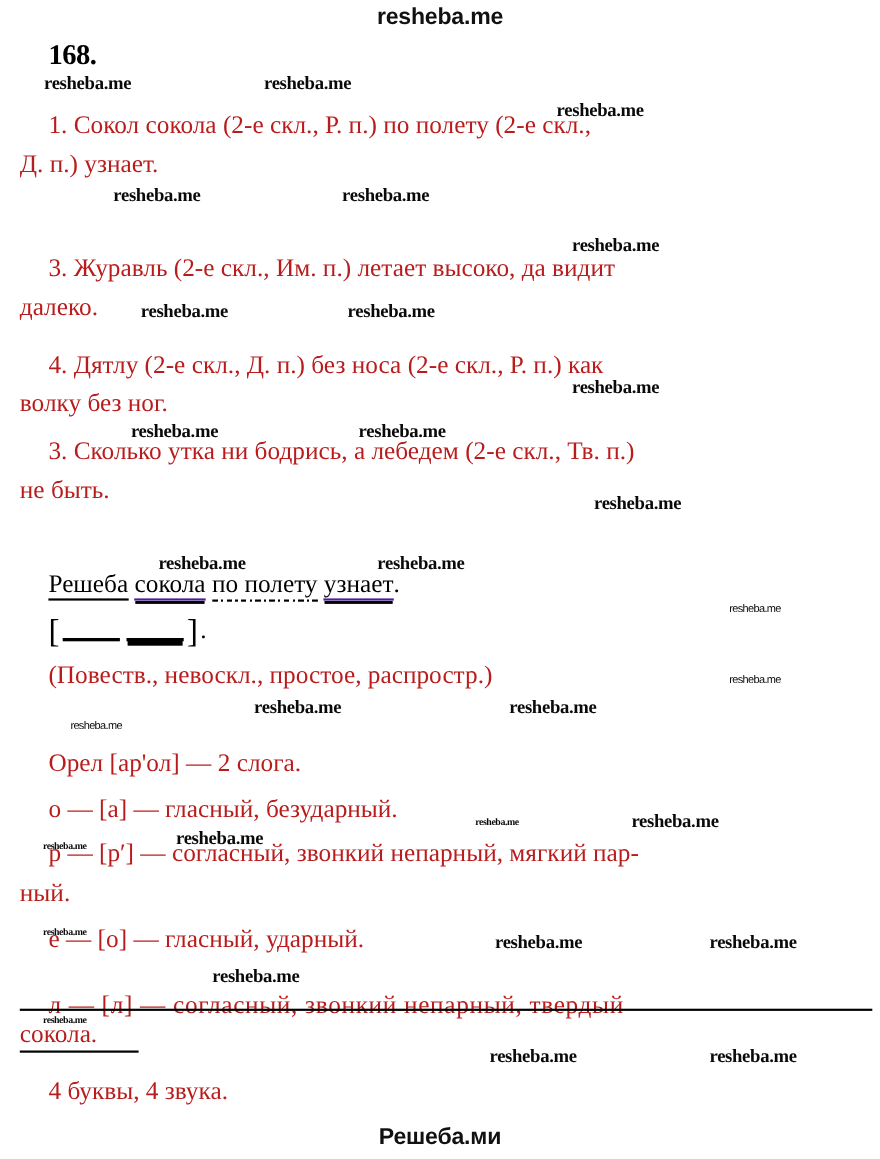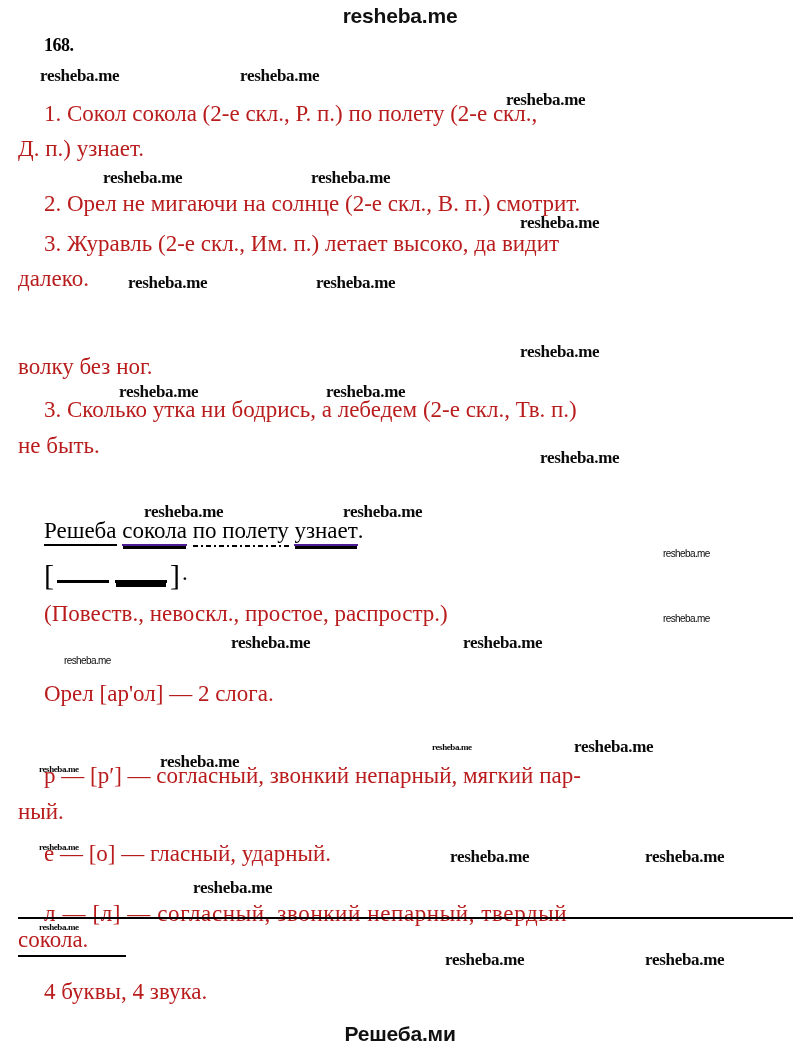--- a/index.html
+++ b/index.html
@@ -66,21 +66,21 @@
   .wm.small { font-size: 10px; font-weight: normal;
               font-family: "Liberation Sans", "DejaVu Sans", sans-serif;
               letter-spacing: -0.6px; }
   .wm.tiny  { font-size: 9px;  font-weight: bold; letter-spacing: -0.4px; }
 
   
   .exnum {
     position: absolute;
     left: 44px;
     top: 35px;
-    font-size: 18px;
+    font-size: 26px;
     font-weight: bold;
     font-family: "Liberation Serif", "DejaVu Serif", serif;
     letter-spacing: -0.5px;
   }
 
   .txt {
     position: absolute;
     font-family: "Liberation Serif", "DejaVu Serif", serif;
     font-size: 23px;
     line-height: 1.18;
@@ -166,25 +166,25 @@
 
 <div class="page">
 
   <div class="brand-top">resheba.me</div>
 
   <div class="exnum">168.</div>
 
   <div class="txt" style="left:44px; top:100px;">1. Сокол сокола (2-е скл., Р. п.) по полету (2-е скл.,</div>
   <div class="txt" style="left:18px; top:135px;">Д. п.) узнает.</div>
 
-  <div class="txt" style="left:44px; top:190px;">2. Орел не мигаючи на солнце (2-е скл., В. п.) смотрит.</div>
 
   <div class="txt" style="left:44px; top:230px;">3. Журавль (2-е скл., Им. п.) летает высоко, да видит</div>
   <div class="txt" style="left:18px; top:265px;">далеко.</div>
 
+  <div class="txt" style="left:44px; top:318px;">4. Дятлу (2-е скл., Д. п.) без носа (2-е скл., Р. п.) как</div>
   <div class="txt" style="left:18px; top:353px;">волку без ног.</div>
 
   <div class="txt" style="left:44px; top:396px;">3. Сколько утка ни бодрись, а лебедем (2-е скл., Тв. п.)</div>
   <div class="txt" style="left:18px; top:432px;">не быть.</div>
 
   <div class="gram">
     <span class="u-subj">Решеба</span><span>&nbsp;</span><span class="u-pred">сокола</span><span>&nbsp;</span><span class="u-dashdot">по полету</span><span>&nbsp;</span><span class="u-pred">узнает</span><span>.</span>
   </div>
 
   <div class="scheme">
@@ -194,20 +194,21 @@
     <span class="brk">]</span>
     <span class="dot">.</span>
   </div>
 
   <div class="txt" style="left:44px; top:600px;">(Повеств., невоскл., простое, распростр.)</div>
 
   <div class="txt" style="left:44px; top:680px;">
     <span class="ital">Орел</span><span>&nbsp;</span><span>[ар'ол]</span><span>&nbsp;—&nbsp;</span><span>2 слога.</span>
   </div>
 
+  <div class="txt" style="left:44px; top:722px;">о — [а] — гласный, безударный.</div>
 
   <div class="txt" style="left:44px; top:762px;">р — [р′] — согласный, звонкий непарный, мягкий пар-</div>
   <div class="txt" style="left:18px; top:798px;">ный.</div>
 
   <div class="txt" style="left:44px; top:840px;">е — [о] — гласный, ударный.</div>
 
   <div class="txt" style="left:44px; top:900px; letter-spacing:0.6px;">л — [л] — согласный, звонкий непарный, твердый</div>
   <div class="txt" style="left:18px; top:926px;">сокола.</div>
 
   <div class="rule" style="left:18px; top:917px; width:775px; height:2px;"></div>

